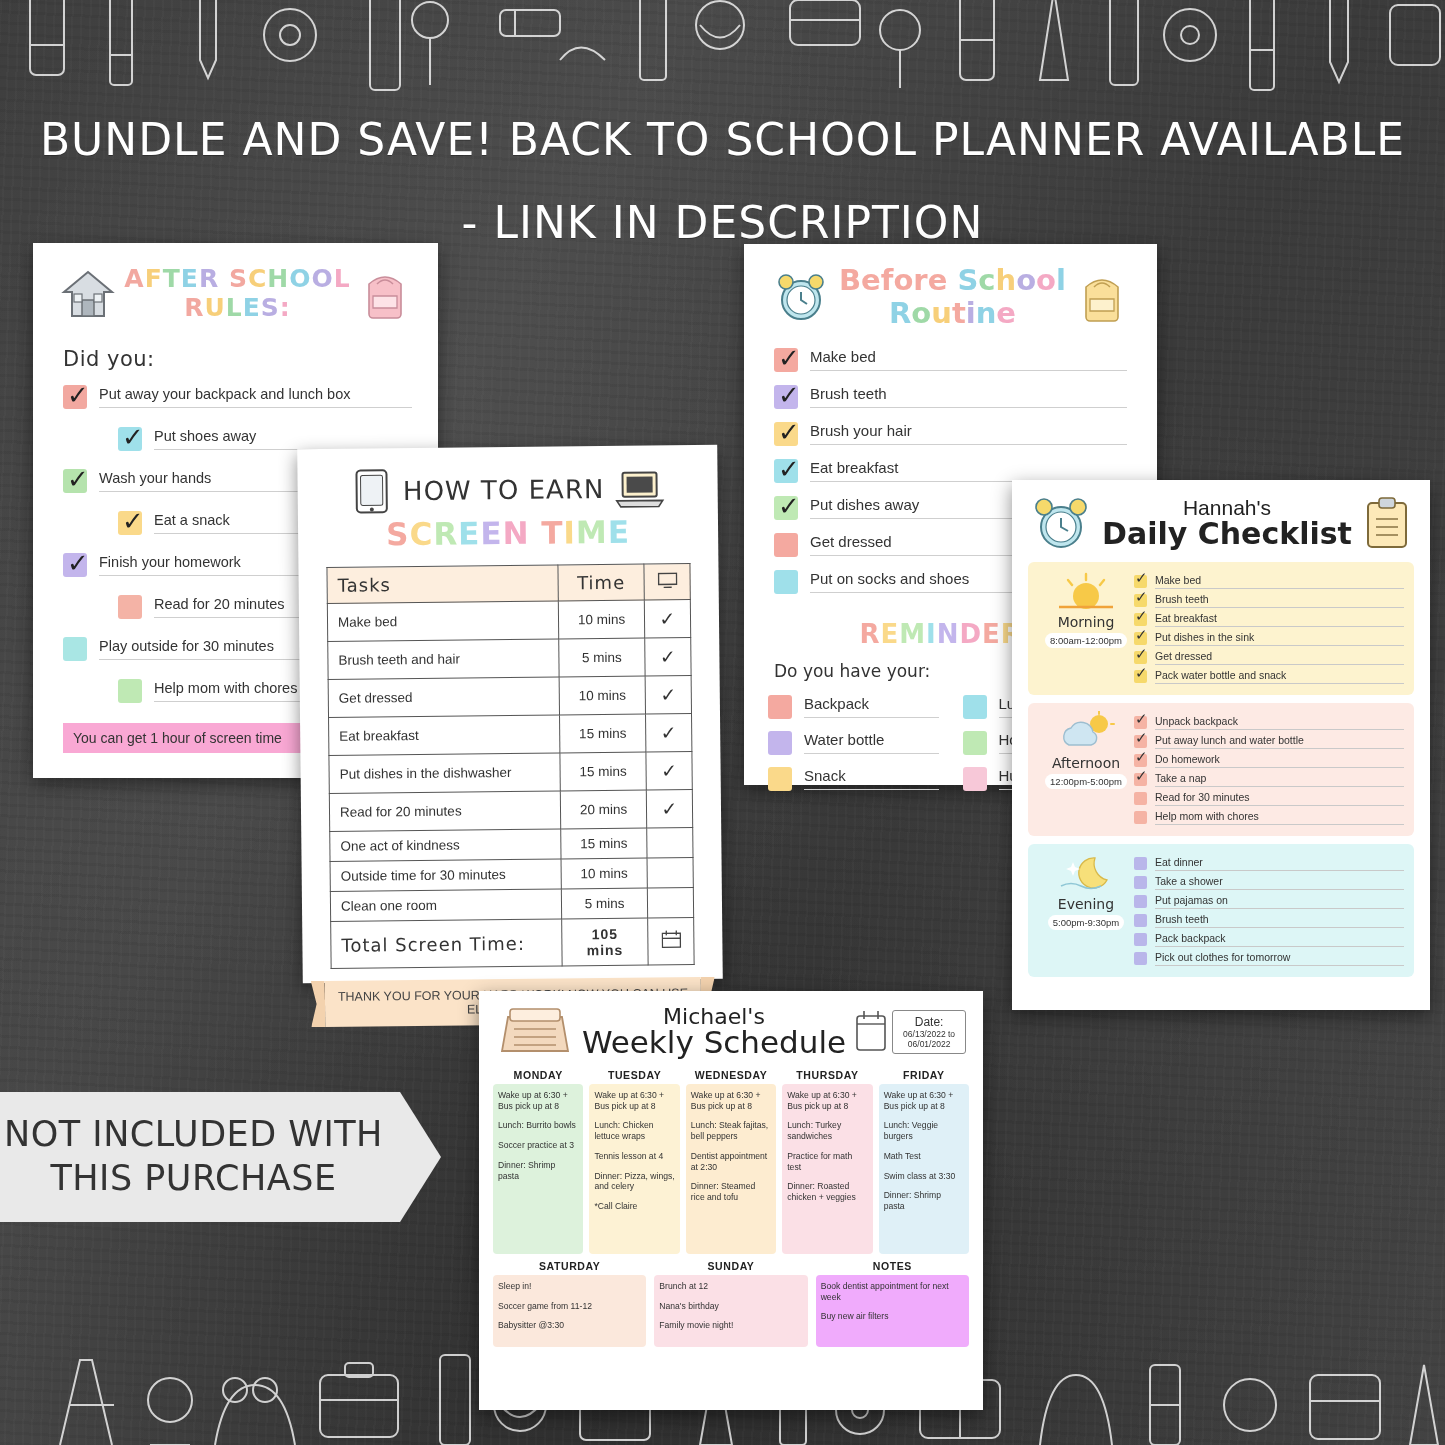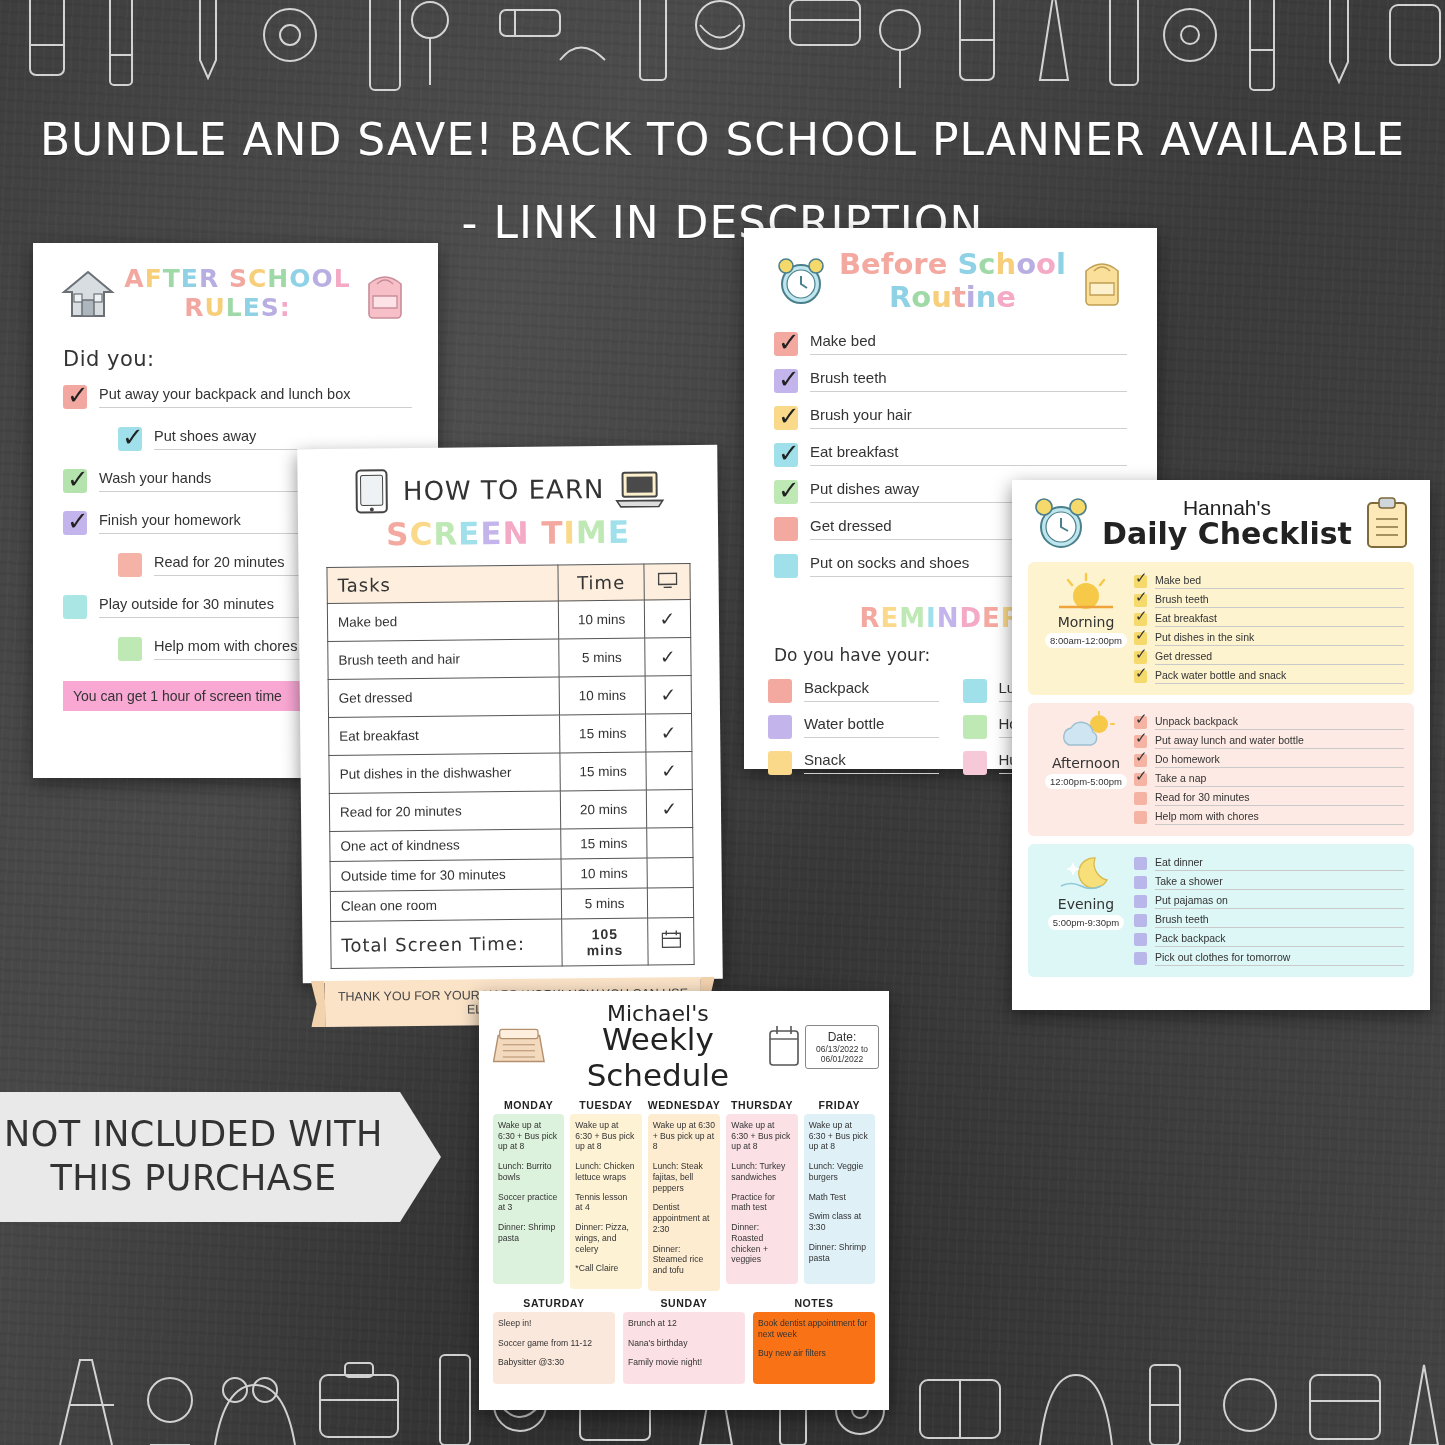--- a/index.html
+++ b/index.html
@@ -65,21 +65,21 @@
   .rule-row.indent { margin-left:85px; }
   .chk { width:24px; height:24px; border-radius:3px; margin-right:12px; position:relative; flex:none; }
   .chk.tick:after {
     content:"✓"; position:absolute; left:4px; top:-5px;
     font-size:26px; color:#222; font-family:"DejaVu Sans", sans-serif;
   }
   .rule-txt { flex:1; font-size:14.5px; color:#333; border-bottom:1px solid #cfcfcf; padding-bottom:5px; }
   .note-bar { margin:14px 26px 0 30px; background:#f9a8d4; padding:7px 10px; font-size:14px; color:#333; }
 
   
-  #before-school { left:744px; top:228px; width:413px; height:541px; }
+  #before-school { left:744px; top:244px; width:413px; height:541px; }
   #before-school .hdr { display:flex; align-items:center; justify-content:center; gap:10px; padding:20px 10px 2px; }
   #before-school .bs-title { font-family:"DejaVu Sans", sans-serif; font-size:29px; font-weight:bold; text-align:center; line-height:1.15;}
   .bs-row { display:flex; align-items:center; margin:0 30px 7px 30px; height:30px; }
   .bs-row .rule-txt { font-size:15px; }
   #before-school .reminders { text-align:center; margin-top:22px; font-family:"DejaVu Sans", sans-serif; font-weight:bold; font-size:26px; letter-spacing:1px;}
   #before-school .doyou { font-family:"DejaVu Sans", sans-serif; font-size:17px; color:#333; margin:12px 0 10px 30px;}
   .rm-grid { display:flex; gap:24px; margin:0 24px; }
   .rm-col { flex:1; }
   .rm-row { display:flex; align-items:center; height:32px; margin-bottom:4px;}
   .rm-row .rule-txt { font-size:15px; }
@@ -111,21 +111,21 @@
   .block .left { width:96px; flex:none; text-align:center; }
   .block .left .ttl { font-family:"DejaVu Sans", sans-serif; font-size:14px; color:#333; }
   .block .left .time { font-size:9.5px; color:#333; background:#fff; border-radius:8px; padding:2px 5px; display:inline-block; margin-top:3px;}
   .block .items { flex:1; padding-top:3px; }
   .b-row { display:flex; align-items:center; height:17px; margin-bottom:2px;}
   .b-chk { width:13px;height:13px;border-radius:2px;margin-right:8px;flex:none; position:relative;}
   .b-chk.tick:after{content:"✓";position:absolute;left:1px;top:-6px;font-size:15px;color:#333;}
   .b-txt { flex:1; font-size:10.5px; color:#333; border-bottom:1px solid #c9c9c9; padding-bottom:2px;}
 
   
-  #weekly { left:479px; top:991px; width:410px; height:419px; }
+  #weekly { left:479px; top:991px; width:504px; height:419px; }
   #weekly .w-hdr { display:flex; align-items:center; justify-content:center; gap:8px; padding:10px 10px 0;}
   #weekly .w-t1 { font-family:"DejaVu Sans", sans-serif; font-size:22px; color:#222; text-align:center;}
   #weekly .w-t2 { font-family:"DejaVu Sans", sans-serif; font-size:31px; color:#222; text-align:center; margin-top:-5px;}
   .datebox { border:1px solid #888; border-radius:3px; padding:4px 6px; font-size:8.5px; color:#333; text-align:center; min-width:74px;}
   .datebox .dl{ font-size:12px; }
   .week-grid { display:flex; gap:6px; padding:6px 14px 0;}
   .day { flex:1; }
   .day .dh { text-align:center; font-size:10.5px; font-weight:bold; letter-spacing:.6px; color:#222; margin-bottom:3px;}
   .day .dbody { border-radius:4px; padding:6px 5px; min-height:170px; }
   .day .ditem { font-size:8.6px; color:#333; line-height:1.25; margin-bottom:9px;}
@@ -251,20 +251,24 @@
       <span class="rule-txt">Put away your backpack and lunch box</span>
     </div>
     <div class="rule-row indent">
       <span class="chk tick" style="background:#9fe0ea"></span>
       <span class="rule-txt">Put shoes away</span>
     </div>
     <div class="rule-row">
       <span class="chk tick" style="background:#b5e3ad"></span>
       <span class="rule-txt">Wash your hands</span>
     </div>
+    <div class="rule-row indent">
+      <span class="chk tick" style="background:#fad98a"></span>
+      <span class="rule-txt">Eat a snack</span>
+    </div>
     <div class="rule-row">
       <span class="chk tick" style="background:#c3b5ec"></span>
       <span class="rule-txt">Finish your homework</span>
     </div>
     <div class="rule-row indent">
       <span class="chk" style="background:#f4b3a6"></span>
       <span class="rule-txt">Read for 20 minutes</span>
     </div>
     <div class="rule-row">
       <span class="chk" style="background:#a9e6e4"></span>
@@ -696,21 +700,21 @@
     <div class="day">
       <div class="dh">SUNDAY</div>
       <div class="dbody" style="background:#fbe0e6">
         <div class="ditem">Brunch at 12</div>
         <div class="ditem">Nana's birthday</div>
         <div class="ditem">Family movie night!</div>
       </div>
     </div>
     <div class="day">
       <div class="dh">NOTES</div>
-      <div class="dbody" style="background:#f97316">
+      <div class="dbody" style="background:#f0abfc">
         <div class="ditem">Book dentist appointment for next week</div>
         <div class="ditem">Buy new air filters</div>
       </div>
     </div>
   </div>
 </div>
 
 <div class="badge">
   <span>Not included with this purchase</span>
 </div>

